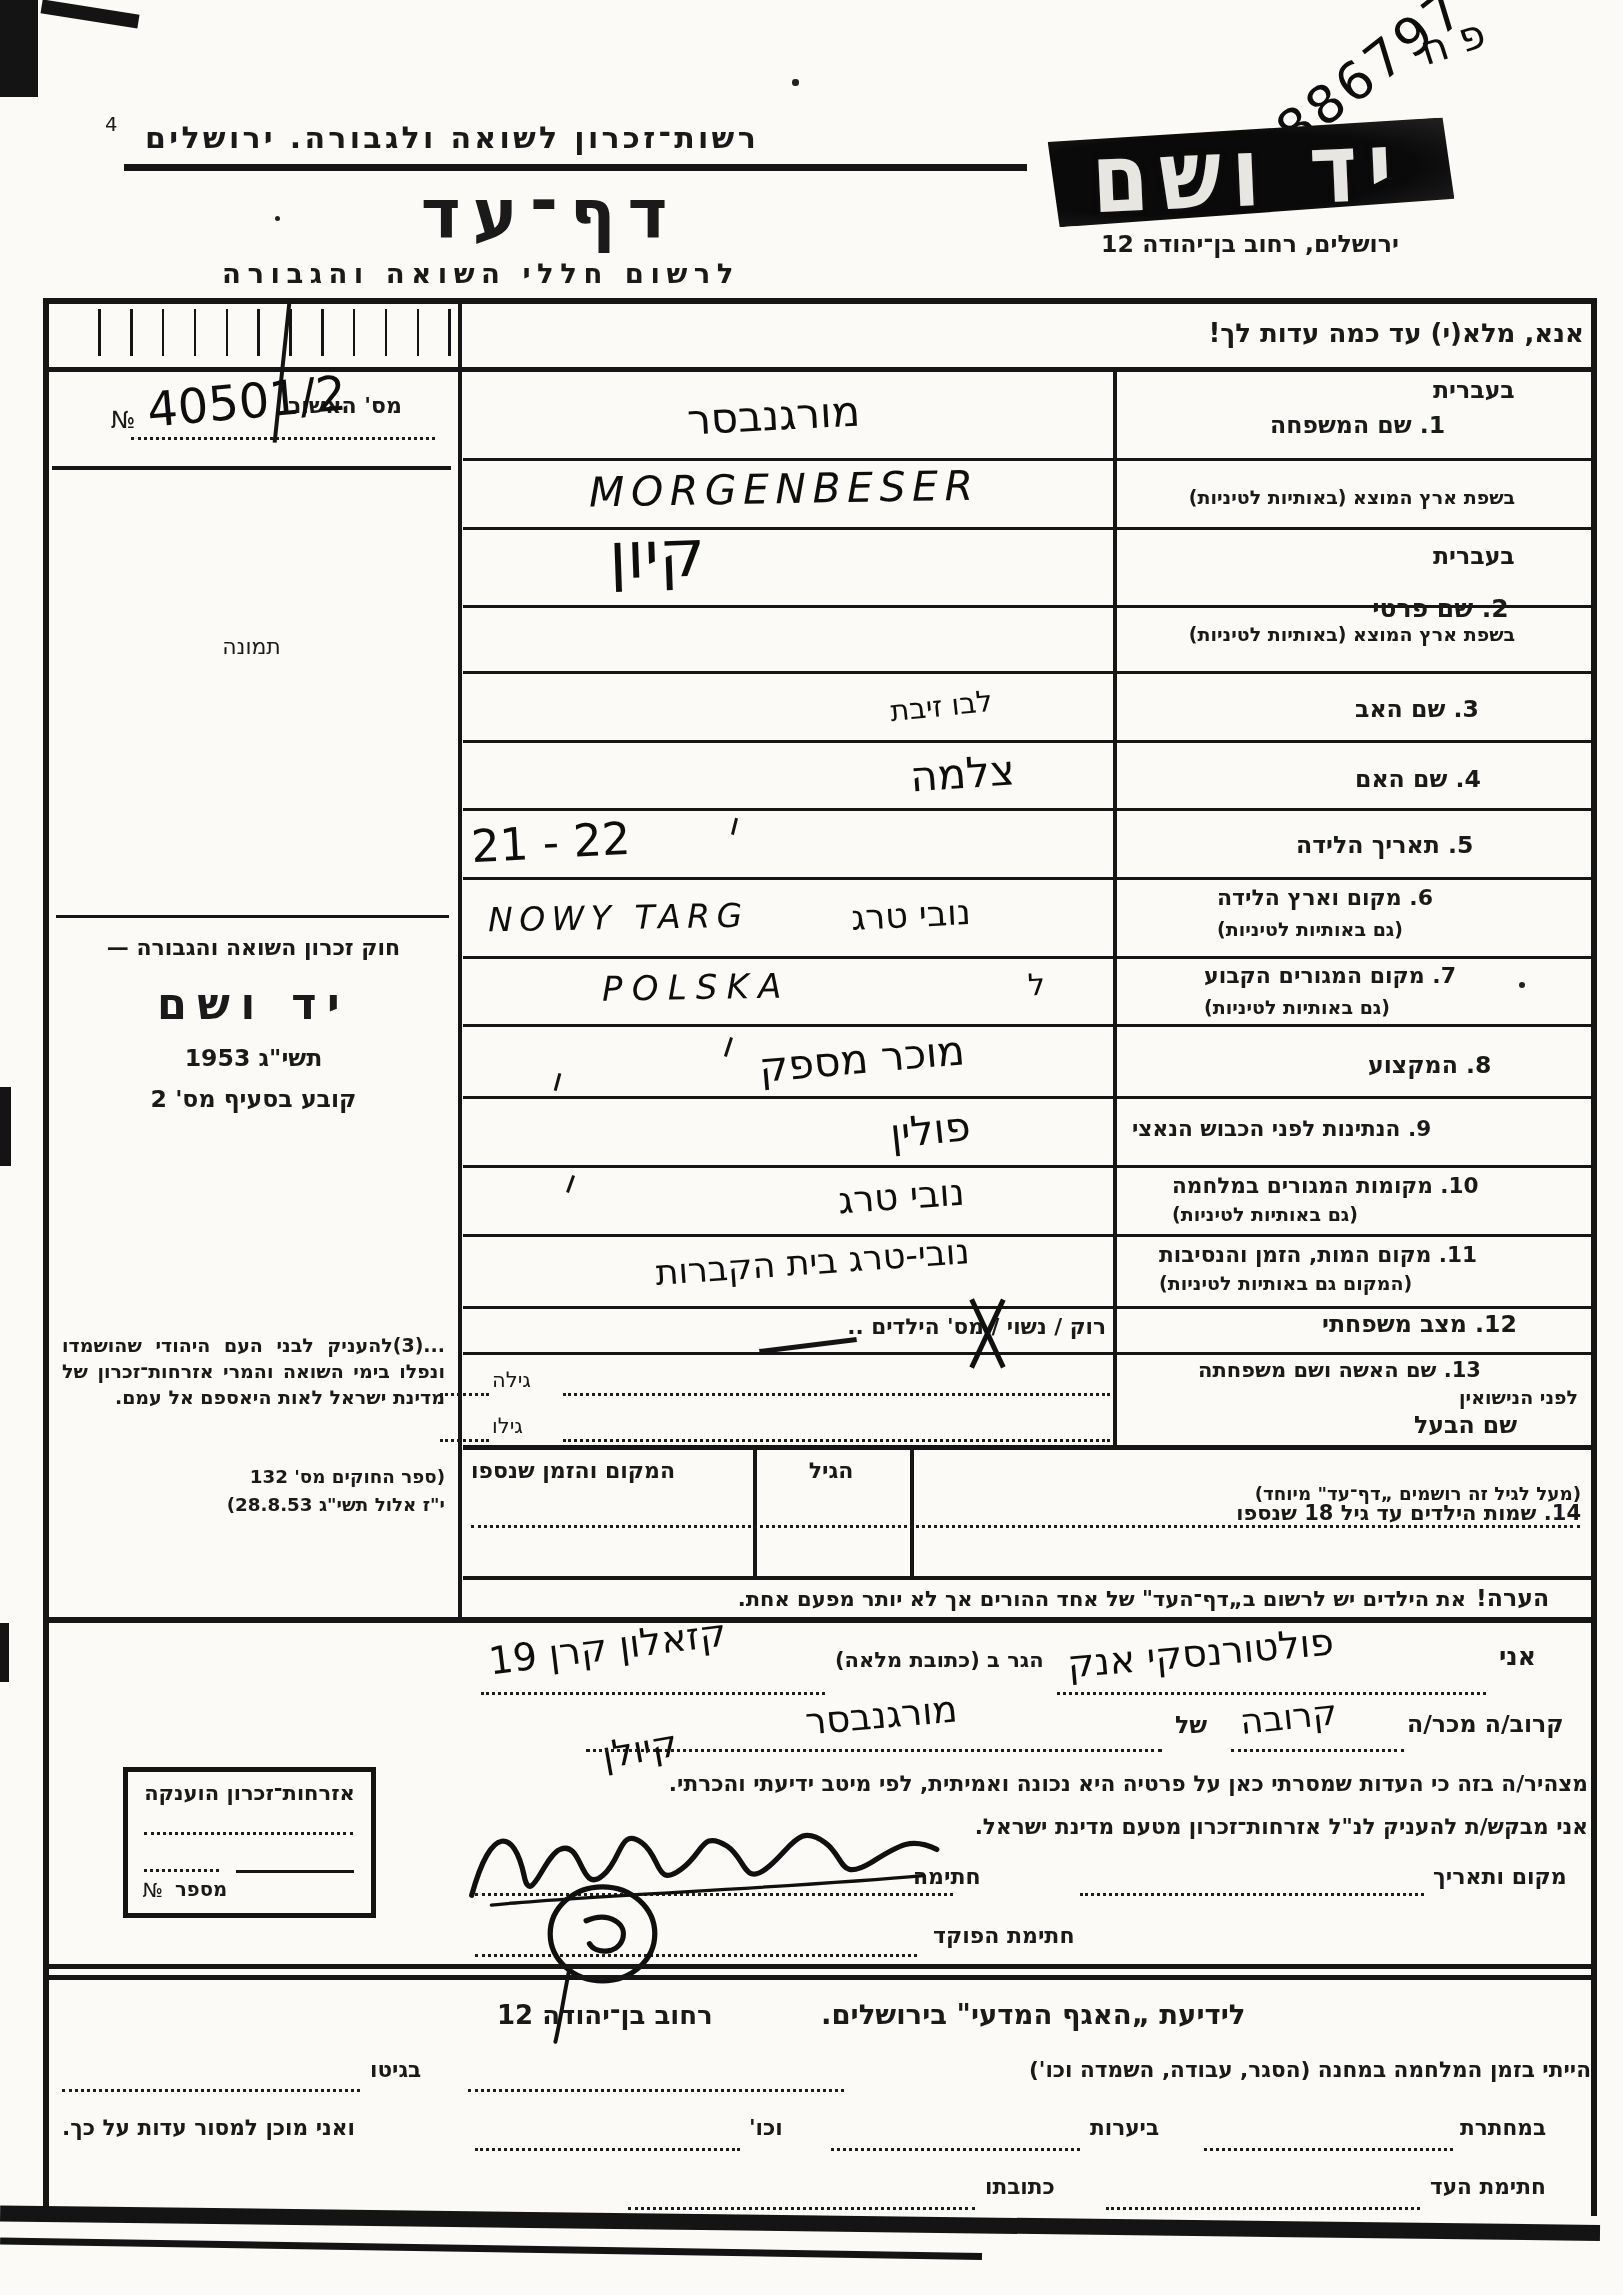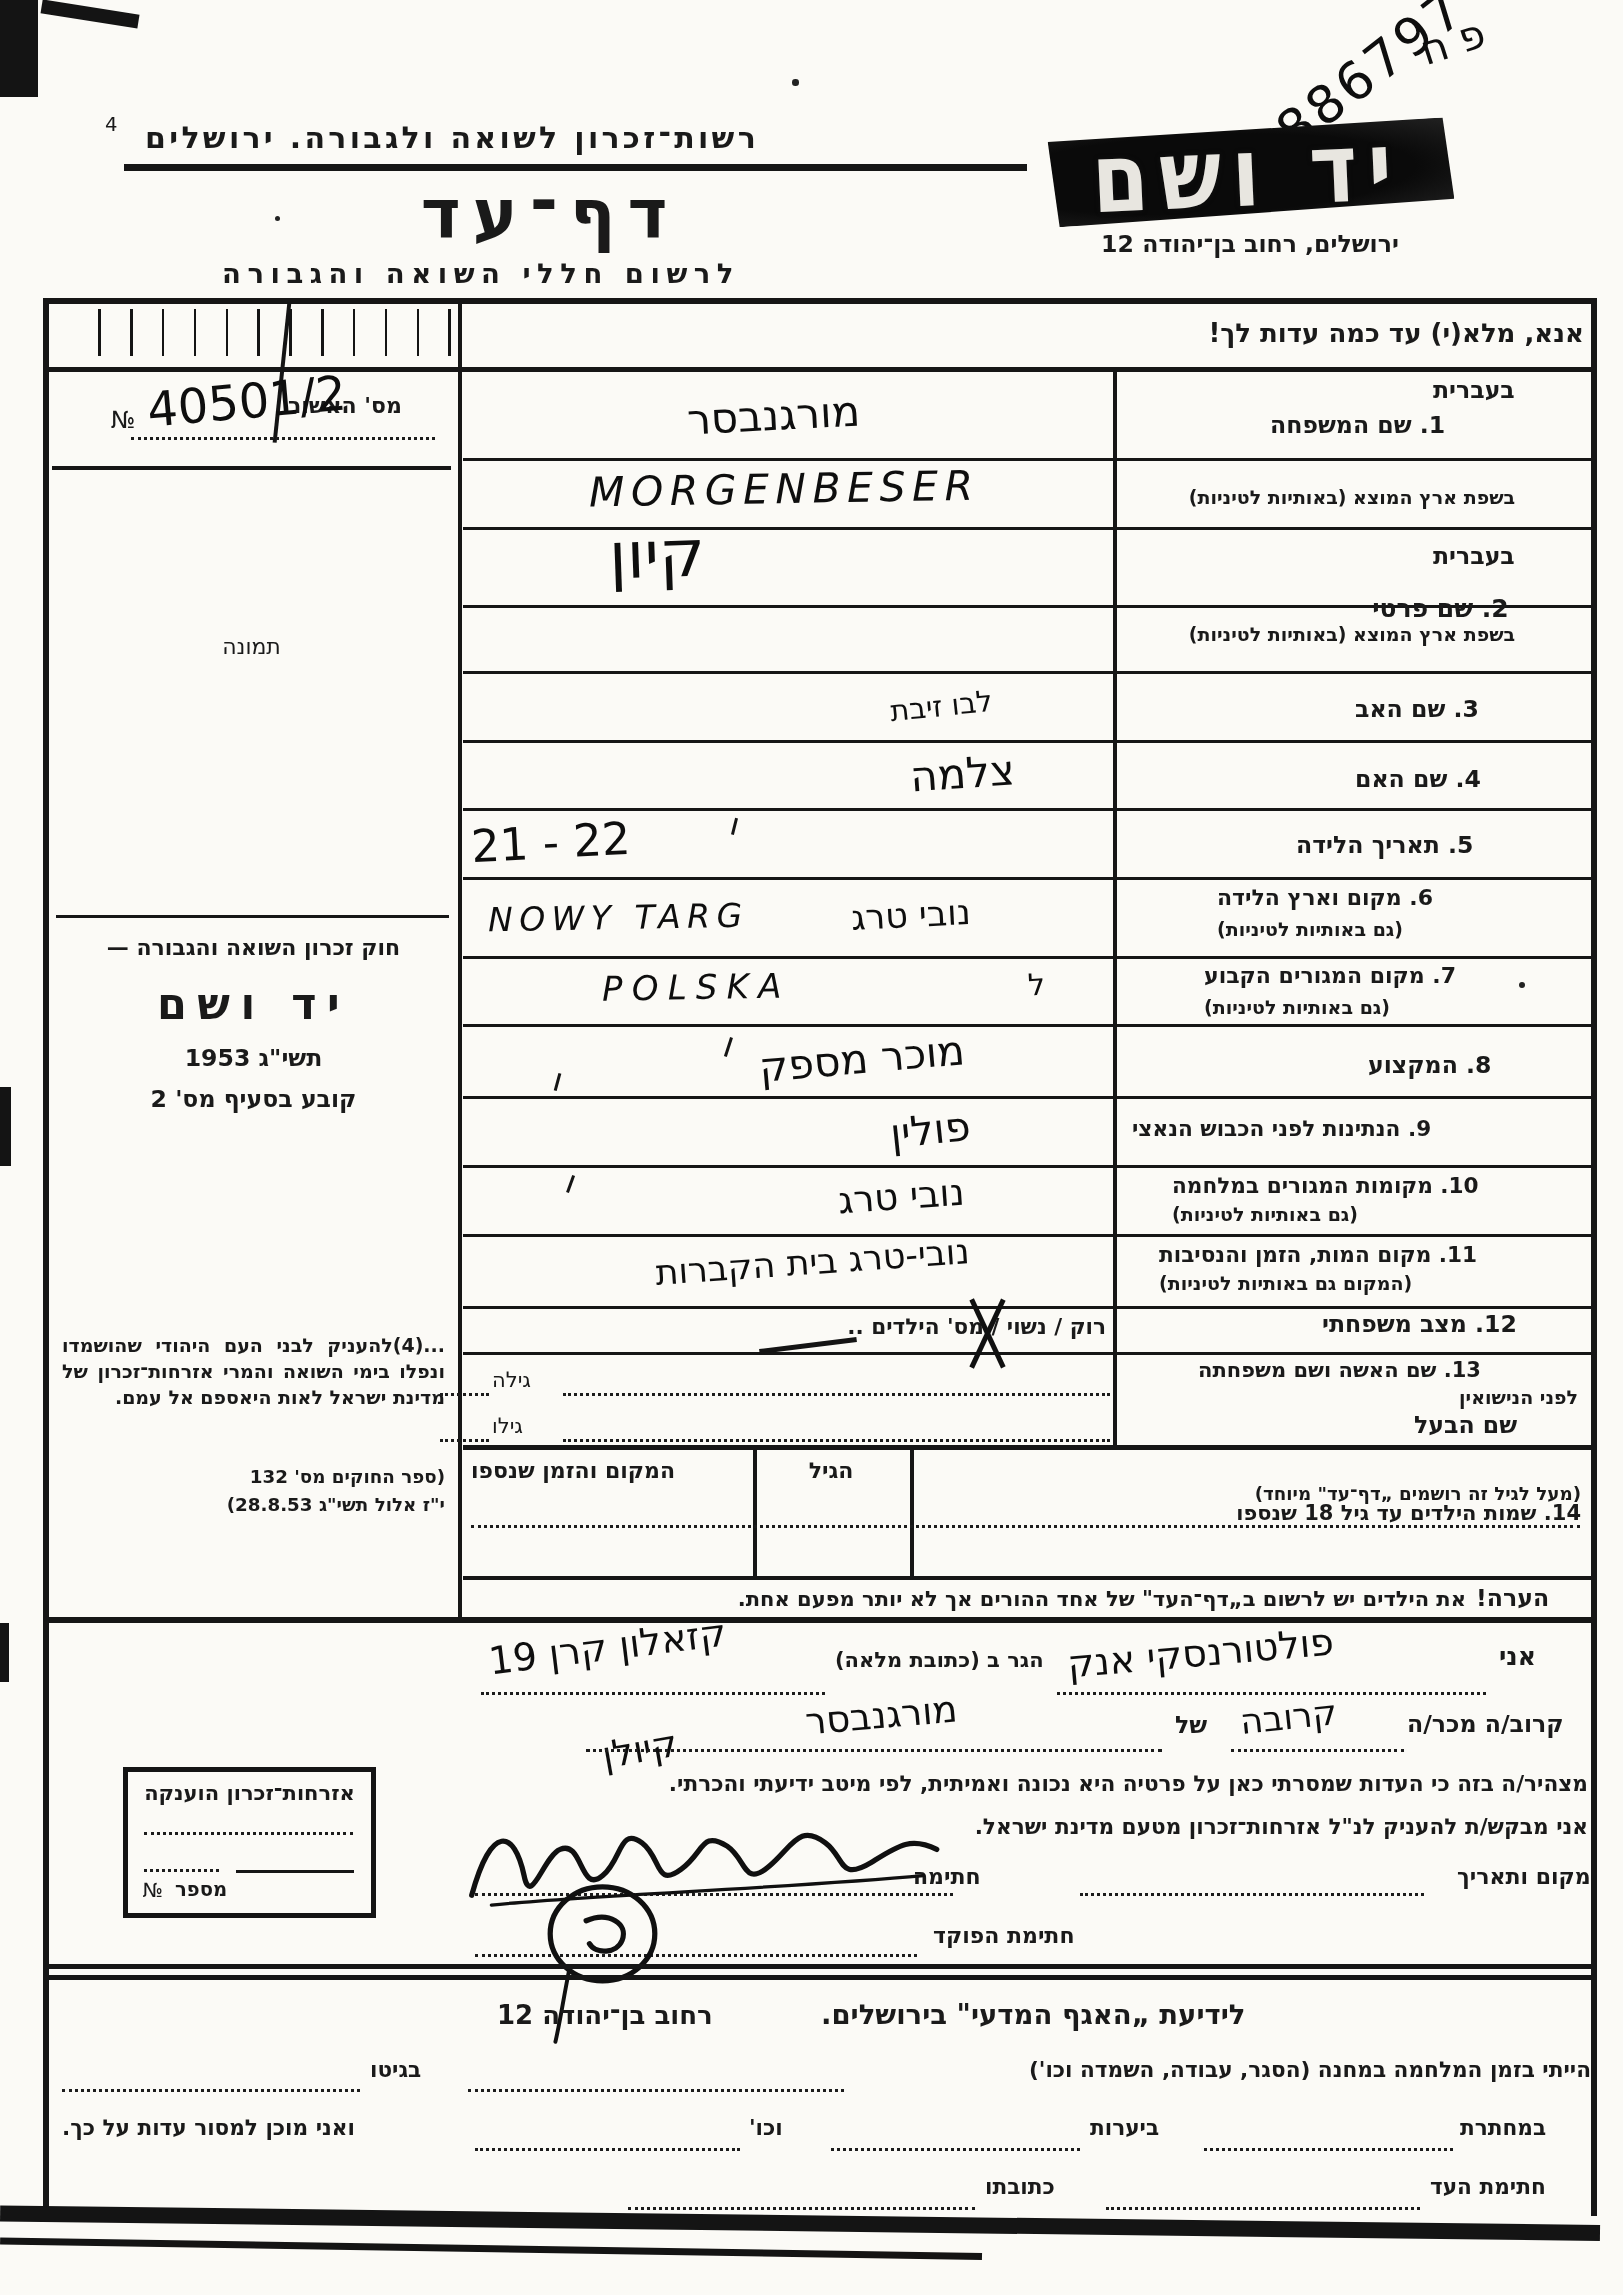--- a/index.html
+++ b/index.html
@@ -85,21 +85,21 @@
   <div class="dot" style="left:131px;top:437px;width:304px;"></div>
   <div class="ln" style="left:52px;top:466px;width:399px;height:3.9px;"></div>
 
   <div class="print" style="left:196px;top:634px;width:111px;text-align:center;font-size:22px;">תמונה</div>
   <div class="ln" style="left:56px;top:915px;width:393px;height:3.3px;"></div>
 
   <div class="print b wrap" style="left:62px;top:935px;width:383px;text-align:center;font-size:22px;">חוק זכרון השואה והגבורה —</div>
   <div class="print b" style="left:62px;top:979px;width:383px;text-align:center;font-size:43px;letter-spacing:10.5px;">יד ושם</div>
   <div class="print b" style="left:62px;top:1044px;width:383px;text-align:center;font-size:23.6px;">תשי"ג 1953</div>
   <div class="print b" style="left:62px;top:1085px;width:383px;text-align:center;font-size:23.6px;">קובע בסעיף מס' 2</div>
-  <div class="print wrap" style="left:62px;top:1332px;width:383px;font-size:19px;line-height:1.38;text-align:justify;font-weight:bold;">‏...(4)להעניק לבני העם היהודי שהושמדו ונפלו בימי השואה והמרי אזרחות־זכרון של מדינת ישראל לאות היאספם אל עמם.</div>
+  <div class="print wrap" style="left:62px;top:1332px;width:383px;font-size:19px;line-height:1.38;text-align:justify;font-weight:bold;">‏...(3)להעניק לבני העם היהודי שהושמדו ונפלו בימי השואה והמרי אזרחות־זכרון של מדינת ישראל לאות היאספם אל עמם.</div>
   <div class="print b" style="left:62px;top:1466px;width:383px;text-align:right;font-size:18.3px;">(ספר החוקים מס' 132</div>
   <div class="print b" style="left:62px;top:1494px;width:383px;text-align:right;font-size:18.3px;">י"ז אלול תשי"ג 28.8.53)</div>
 
   <div class="ln" style="left:463px;top:458px;width:1129px;"></div>
   <div class="ln" style="left:463px;top:527px;width:1129px;"></div>
   <div class="ln" style="left:463px;top:605px;width:1129px;"></div>
   <div class="ln" style="left:463px;top:671px;width:1129px;"></div>
   <div class="ln" style="left:463px;top:740px;width:1129px;"></div>
   <div class="ln" style="left:463px;top:808px;width:1129px;"></div>
   <div class="ln" style="left:463px;top:877px;width:1129px;"></div>
@@ -187,21 +187,21 @@
   <div class="hw" style="left:1240px;top:1697px;font-size:35px;transform:rotate(-6deg);">קרובה</div>
   <div class="dot" style="left:1231px;top:1749px;width:173px;"></div>
   <div class="print b" style="left:1175px;top:1711px;font-size:23.6px;">של</div>
   <div class="hw" style="left:805px;top:1694px;font-size:37px;transform:rotate(-5deg);">מורגנבסר</div>
   <div class="hw" style="left:602px;top:1728px;font-size:37px;transform:rotate(-10deg);">קיולן</div>
   <div class="dot" style="left:586px;top:1749px;width:576px;"></div>
 
   <div class="print b" style="left:465px;top:1771px;width:1123px;text-align:right;font-size:21.6px;">מצהיר/ה בזה כי העדות שמסרתי כאן על פרטיה היא נכונה ואמיתית, לפי מיטב ידיעתי והכרתי.</div>
   <div class="print b" style="left:465px;top:1814px;width:1123px;text-align:right;font-size:21.6px;">אני מבקש/ת להעניק לנ"ל אזרחות־זכרון מטעם מדינת ישראל.</div>
 
-  <div class="print b" style="left:1433px;top:1864px;font-size:22px;margin-left:24px;">מקום ותאריך</div>
+  <div class="print b" style="left:1433px;top:1864px;font-size:22px;">מקום ותאריך</div>
   <div class="dot" style="left:1080px;top:1893px;width:344px;"></div>
   <div class="print b" style="left:913px;top:1864px;font-size:22px;">חתימה</div>
   <div class="dot" style="left:475px;top:1893px;width:478px;"></div>
 
   <svg style="left:452px;top:1797px;" width="511" height="131" viewBox="0 0 780 200">
     <path d="M30 150 C 60 40, 95 50, 110 120 C 120 170, 140 90, 165 80 C 200 65, 195 150, 230 120 C 260 95, 255 45, 290 70 C 320 92, 310 140, 350 110 C 385 85, 380 50, 420 75 C 450 95, 445 140, 485 105 C 520 75, 530 40, 570 70 C 600 92, 590 130, 640 100 C 680 75, 700 60, 740 80" fill="none" stroke="#101010" stroke-width="8" stroke-linecap="round"></path>
     <path d="M60 165 C 200 150, 500 140, 720 120" fill="none" stroke="#101010" stroke-width="5" stroke-linecap="round"></path>
   </svg>
 
   <div class="print b" style="left:933px;top:1923px;font-size:22px;">חתימת הפוקד</div>

